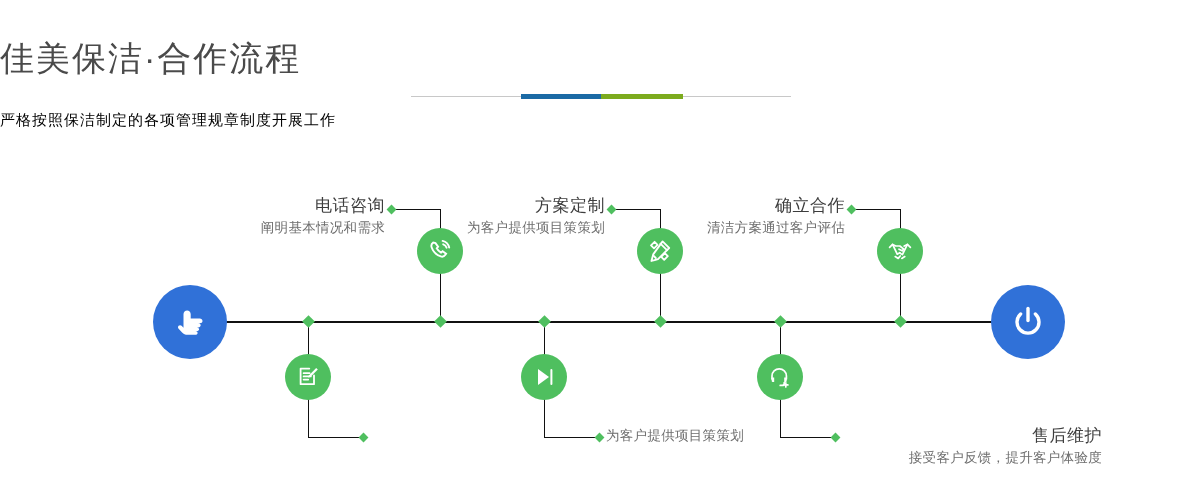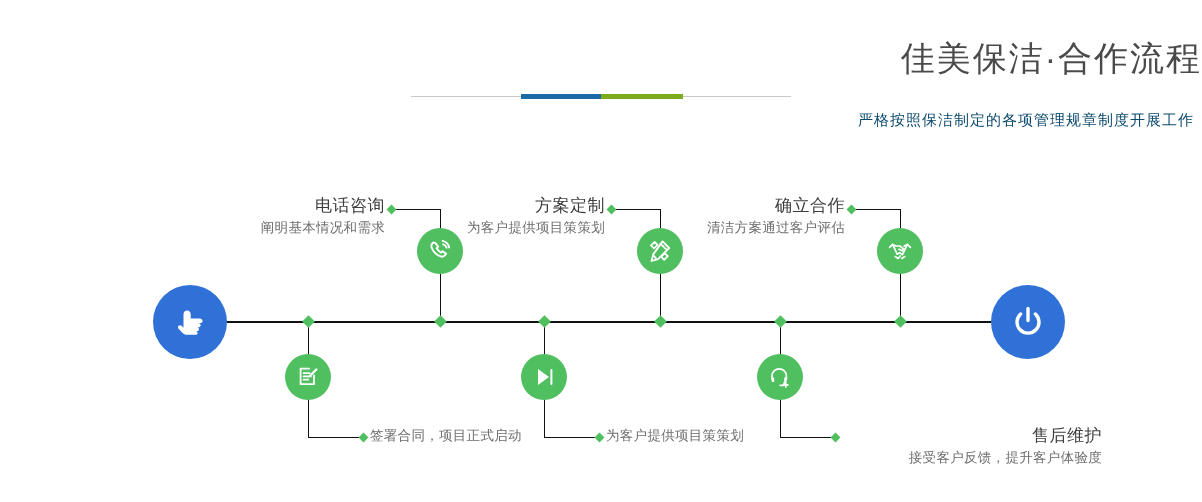--- a/index.html
+++ b/index.html
@@ -18,21 +18,21 @@
     width: 1202px;
     height: 502px;
   }
 
   
   .header {
     position: absolute;
     left: 0;
     top: 36px;
     width: 1202px;
-    text-align: right;
+    text-align: left;
   }
   .page-title {
     font-size: 34px;
     line-height: 44px;
     color: #4a4a4a;
     letter-spacing: 2px;
     font-weight: normal;
     margin: 0;
   }
   .divider {
@@ -62,21 +62,21 @@
     left: 190px;
     top: 0px;
     width: 82px;
     height: 5px;
     background: #7cab1e;
   }
   .page-subtitle {
     margin: 10px 8px 0 0;
     font-size: 15px;
     line-height: 22px;
-    color: #0c4a6e;
+    color: #000000;
     letter-spacing: 1px;
   }
 
   
   .timeline {
     position: absolute;
     left: 0;
     top: 0;
     width: 1202px;
     height: 411px;
@@ -243,21 +243,20 @@
             <path d="M8.6 9.2h6.0"></path>
             <path d="M8.6 12.4h7.2"></path>
             <path d="M8.6 15.6h4.6"></path>
             <path d="M21.2 4.0l1.6 1.6-7.4 7.4-2.2 0.6 0.6-2.2z" fill="#ffffff" stroke="none"></path>
           </svg>
         </span>
       </div>
       <div class="elbow" style="left:0px; top:116px; width:56px;"></div>
       <div class="elbow-dot" style="left:52px; top:113px;"></div>
       <div class="label down" style="left:62px; top:104px; width:230px;">
-        <div class="desc">签署合同，项目正式启动</div>
       </div>
     </div>
 
     <div class="node" style="left:660px; top:321px;">
       <div class="stem up"></div>
       <div class="diamond"></div>
       <div class="node-circle up">
         <span>
           <svg class="icon-svg" width="26" height="26" viewBox="0 0 26 26" fill="none" stroke="#ffffff" stroke-width="1.8" stroke-linejoin="round" stroke-linecap="round">
             <path d="M15.6 3.4l6.6 6.6-11.2 11.2-3.3 0.9-3.3 0.9 0.9-3.3 0.9-3.3z"></path>

